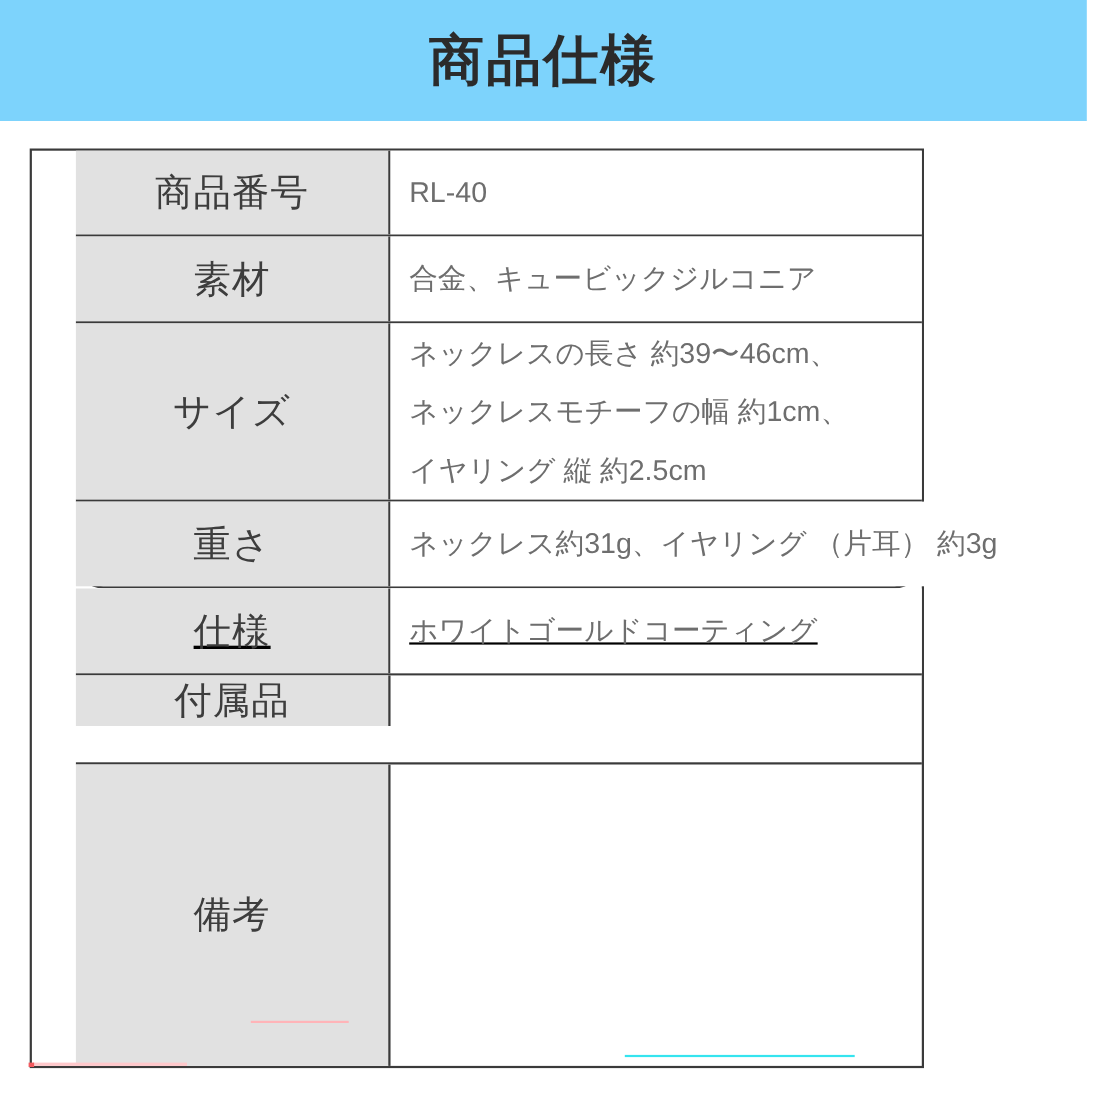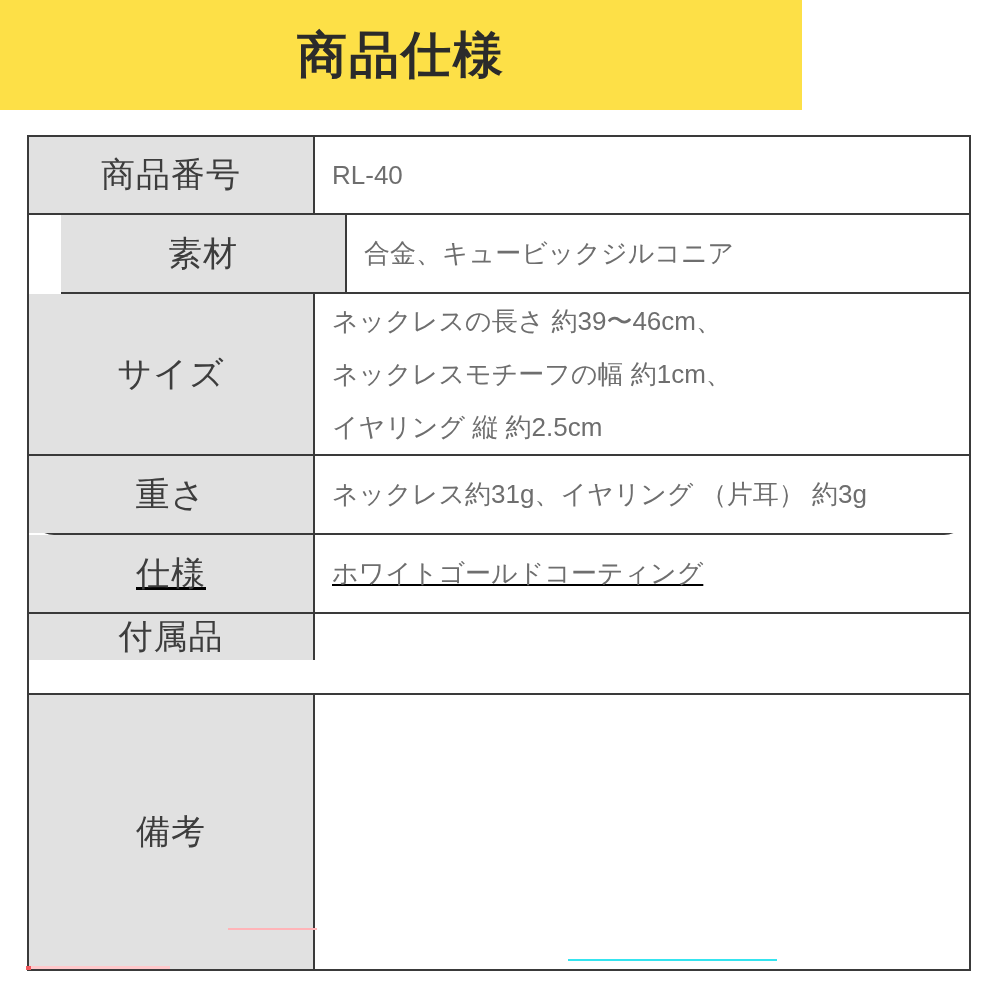--- a/index.html
+++ b/index.html
@@ -11,42 +11,43 @@
   .page {
     position: relative;
     width: 1000px;
     height: 1000px;
     background: #ffffff;
     overflow: hidden;
   }
   .header-band {
     position: absolute;
     left: 0; top: 0;
-    width: 802px;
+    width: 988px;
     height: 110px;
-    background: #fde047;
+    background: #7dd3fc;
     display: flex;
     align-items: center;
     justify-content: center;
   }
   .page-title {
     font-family: "Liberation Serif", "DejaVu Serif", serif;
     font-size: 50px;
     font-weight: 600;
     color: #2b2b2b;
     letter-spacing: 2px;
   }
   .spec-table {
     position: absolute;
     left: 27px; top: 135px;
-    width: 944px;
+    width: 813px;
     height: 836px;
     border: 2px solid #3a3a3a;
     box-sizing: border-box;
     background: #ffffff;
+    padding-left: 40px;
   }
   .spec-row {
     display: flex;
     box-sizing: border-box;
     border-bottom: 2px solid #3a3a3a;
   }
   .spec-row:last-child { border-bottom: none; }
   .label-cell {
     width: 286px;
     box-sizing: border-box;
@@ -94,21 +95,21 @@
     <div class="page-title">商品仕様</div>
   </div>
 
   <div class="spec-table" id="spec-table">
       <div class="spec-row" style="height: 78px;">
         <div class="label-cell">商品番号</div>
         <div class="value-cell">
           <div class="value-line">RL-40</div>
         </div>
       </div>
-      <div class="spec-row" style="height: 79px; margin-left: 32px;">
+      <div class="spec-row" style="height: 79px;">
         <div class="label-cell">素材</div>
         <div class="value-cell">
           <div class="value-line">合金、キュービックジルコニア</div>
         </div>
       </div>
       <div class="spec-row" style="height: 162px;">
         <div class="label-cell">サイズ</div>
         <div class="value-cell">
           <div class="value-line">ネックレスの長さ 約39〜46cm、</div>
           <div class="value-line">ネックレスモチーフの幅 約1cm、</div>

